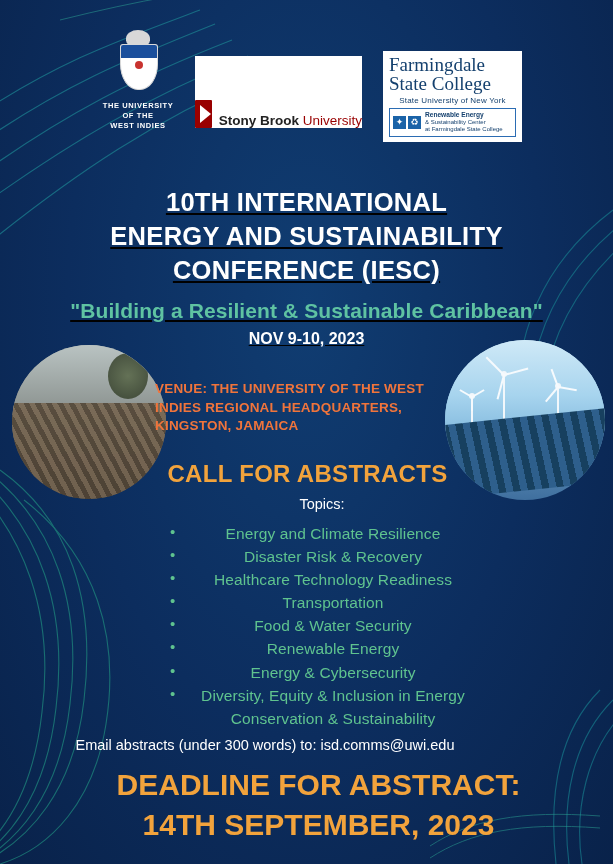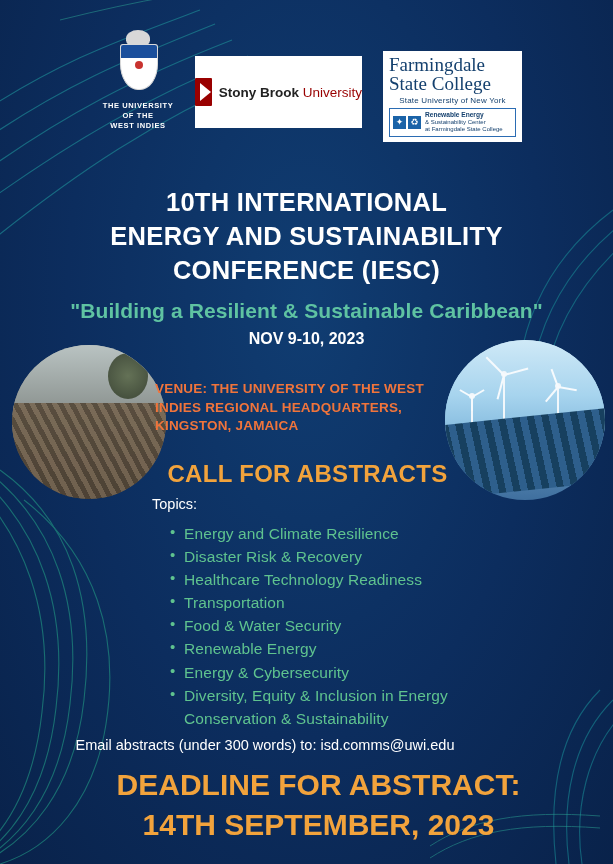--- a/index.html
+++ b/index.html
@@ -94,21 +94,21 @@
     font-weight: bold;
   }
   .logo-sbu {
     position: absolute;
     left: 195px;
     top: 30px;
     width: 167px;
     height: 72px;
     background: #ffffff;
     display: flex;
-    align-items: center;
+    align-items: flex-end;
     justify-content: center;
     gap: 7px;
   }
   .sbu-mark {
     width: 22px;
     height: 28px;
     background: #990000;
     position: relative;
     border-radius: 1px;
   }
@@ -180,20 +180,21 @@
   }
   .fsc-badge .btxt .b1 { font-weight: bold; font-size: 6.6px; }
 
   
   .title-block {
     position: absolute;
     top: 186px;
     left: 0;
     width: 613px;
     text-align: center;
+    text-decoration: underline;
   }
   .title-line {
     color: #ffffff;
     font-size: 25.5px;
     font-weight: bold;
     letter-spacing: 0.3px;
     line-height: 1.33;
   }
   .subtitle {
     margin-top: 11px;
@@ -317,20 +318,21 @@
     font-weight: bold;
     letter-spacing: 0.3px;
   }
 
   
   .topics {
     position: absolute;
     top: 496px;
     left: 152px;
     width: 340px;
+    text-align: center;
   }
   .topics-label {
     color: #ffffff;
     font-size: 14.5px;
     margin-bottom: 6px;
   }
   .topics ul {
     margin: 10px;
     padding: 0 0 0 22px;
     list-style: none;

